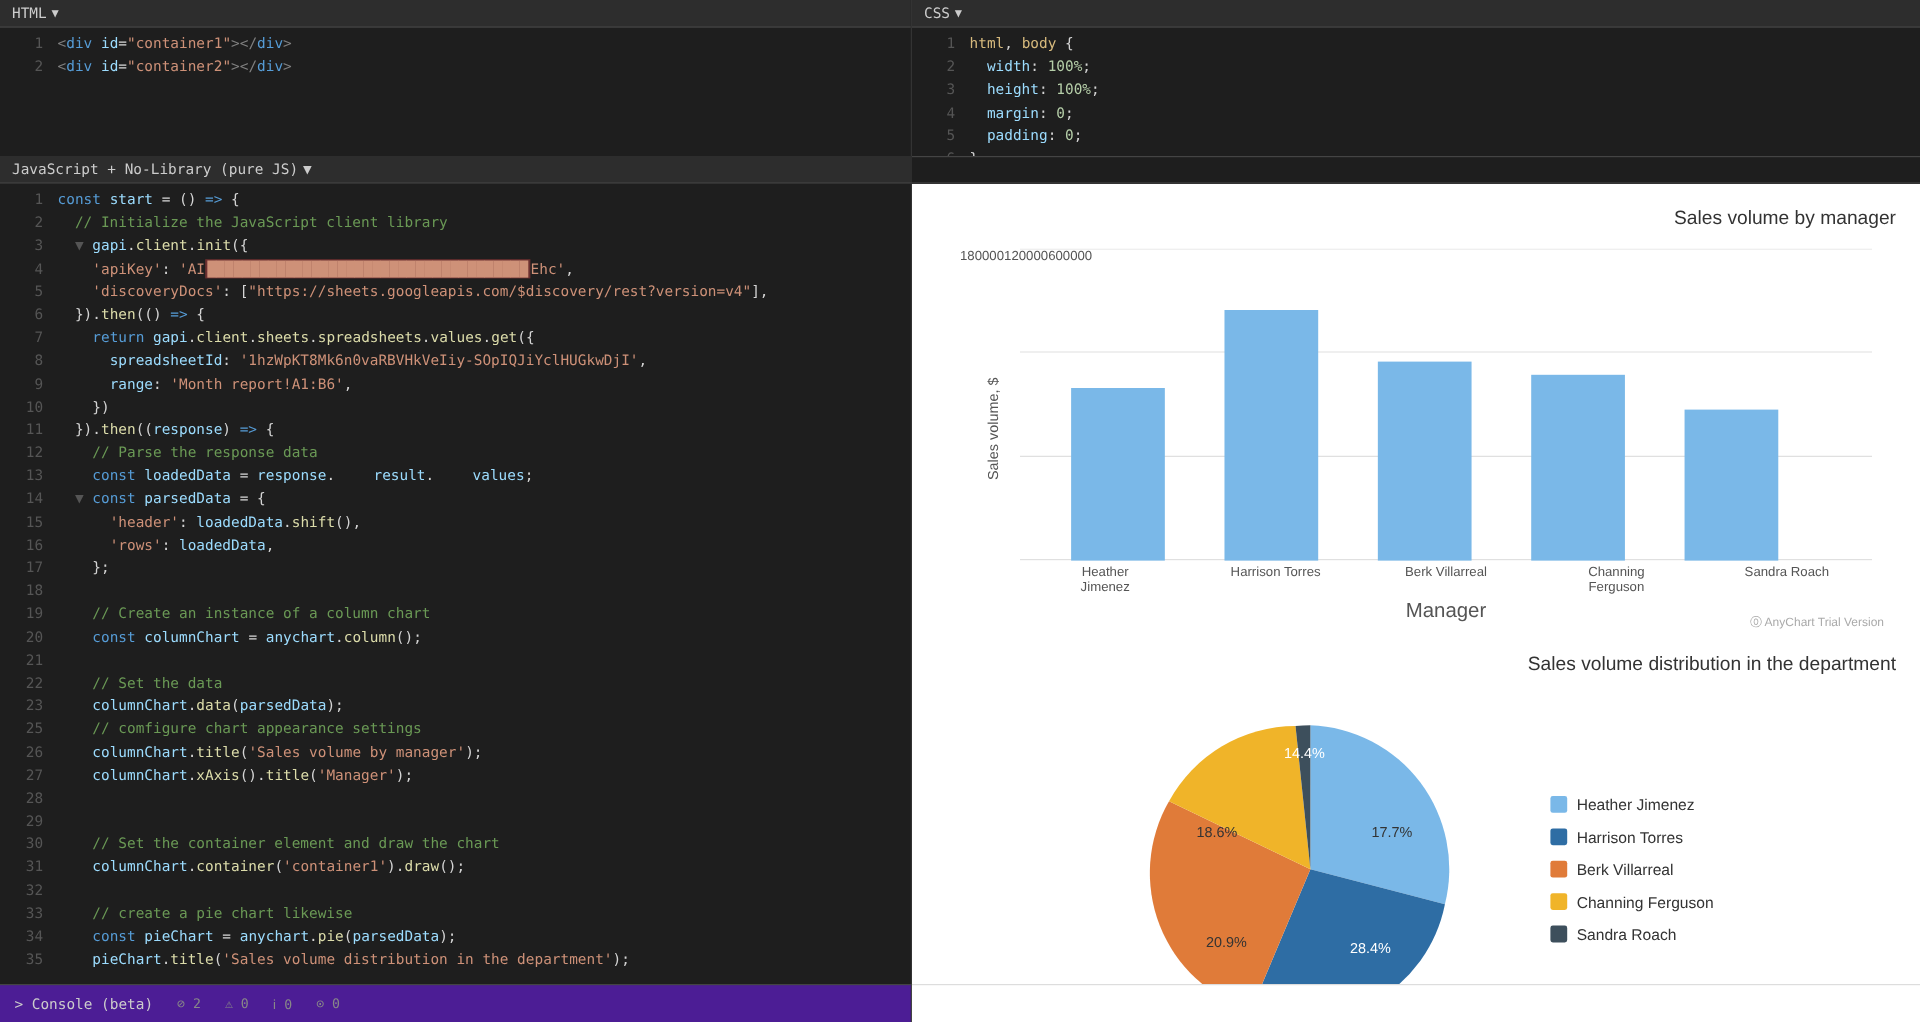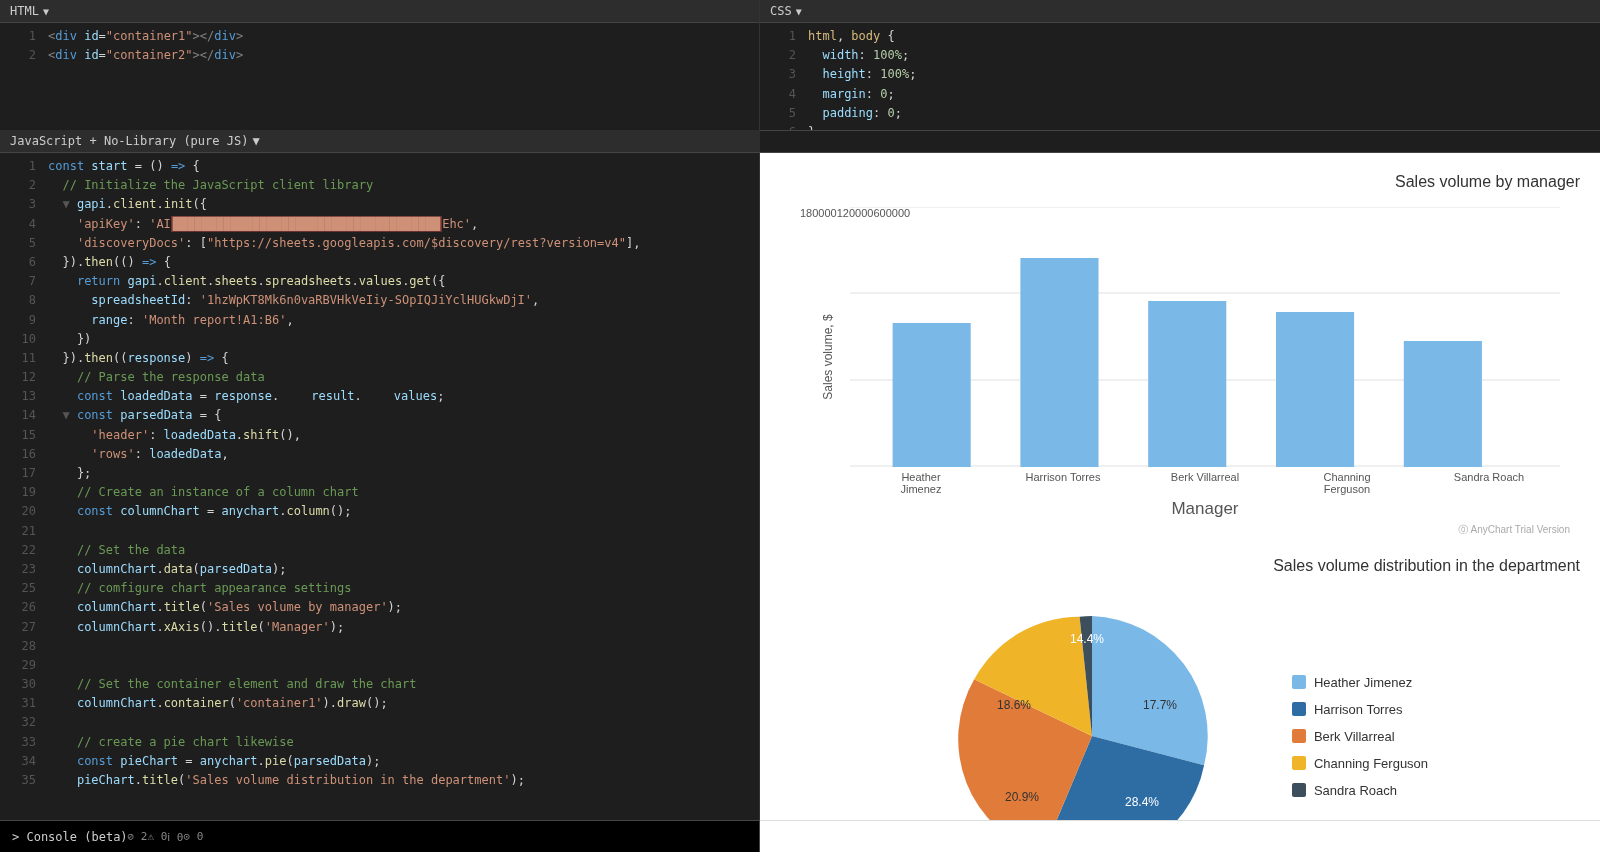--- a/index.html
+++ b/index.html
@@ -41,21 +41,21 @@
     .chart-container { padding: 20px 20px 10px; }
     .chart-title { text-align: right; font-family: Arial, sans-serif; font-size: 16px; color: #333; margin-bottom: 16px; font-weight: normal; }
 
     
     .pie-chart-section { padding: 10px 20px 20px; }
     .pie-area { display: flex; align-items: center; justify-content: center; gap: 40px; }
     .pie-legend { display: flex; flex-direction: column; gap: 12px; }
     .legend-item { display: flex; align-items: center; gap: 8px; font-family: Arial, sans-serif; font-size: 13px; color: #333; }
     .legend-color { width: 14px; height: 14px; border-radius: 2px; flex-shrink: 0; }
 
-    .console-bar { height: 32px; background: #000000; border-top: 1px solid #444; display: flex; align-items: center; padding: 0 12px; gap: 0; }
+    .console-bar { height: 32px; background: #4c1d95; border-top: 1px solid #444; display: flex; align-items: center; padding: 0 12px; gap: 20px; }
     .console-text { color: #ccc; font-size: 12px; }
     .console-icon { color: #888; font-size: 11px; }
 
     .bottom-bar { display: flex; width: 100%; }
     .console-section { flex: 0 0 760px; border-right: 1px solid #444; }
     .charts-bottom { flex: 1; background: #fff; height: 32px; border-top: 1px solid #ddd; display: flex; align-items: center; justify-content: flex-end; padding-right: 10px; }
   </style>
 </head>
 <body>
 
@@ -184,20 +184,24 @@
         <span class="line-num">15</span>
         <span class="code-content">      <span class="str">'header'</span>: <span class="var">loadedData</span><span class="dot">.</span><span class="fn">shift</span>(),</span>
       </div>
       <div class="code-line">
         <span class="line-num">16</span>
         <span class="code-content">      <span class="str">'rows'</span>: <span class="var">loadedData</span>,</span>
       </div>
       <div class="code-line">
         <span class="line-num">17</span>
         <span class="code-content">    };</span>
+      </div>
+      <div class="code-line">
+        <span class="line-num">18</span>
+        <span class="code-content"></span>
       </div>
       <div class="code-line">
         <span class="line-num">19</span>
         <span class="code-content">    <span class="cmt">// Create an instance of a column chart</span></span>
       </div>
       <div class="code-line">
         <span class="line-num">20</span>
         <span class="code-content">    <span class="kw">const</span> <span class="var">columnChart</span> <span class="op">=</span> <span class="var">anychart</span><span class="dot">.</span><span class="fn">column</span>();</span>
       </div>
       <div class="code-line">
@@ -294,21 +298,21 @@
 
         <div style="display:flex; justify-content:space-around; margin-top:4px; padding:0 0;">
           <span style="font-family:Arial,sans-serif;font-size:11px;color:#555;text-align:center;width:80px;">Heather Jimenez</span>
           <span style="font-family:Arial,sans-serif;font-size:11px;color:#555;text-align:center;width:80px;">Harrison Torres</span>
           <span style="font-family:Arial,sans-serif;font-size:11px;color:#555;text-align:center;width:80px;">Berk Villarreal</span>
           <span style="font-family:Arial,sans-serif;font-size:11px;color:#555;text-align:center;width:80px;">Channing Ferguson</span>
           <span style="font-family:Arial,sans-serif;font-size:11px;color:#555;text-align:center;width:80px;">Sandra Roach</span>
         </div>
         <div style="text-align:center;font-family:Arial,sans-serif;font-size:17px;color:#555;margin-top:4px;">Manager</div>
       </div>
-      <div style="text-align:right;font-family:Arial,sans-serif;font-size:10px;color:#aaa;padding-right:10px;margin-top:16px;">⓪ AnyChart Trial Version</div>
+      <div style="text-align:right;font-family:Arial,sans-serif;font-size:10px;color:#aaa;padding-right:10px;margin-top:4px;">⓪ AnyChart Trial Version</div>
     </div>
 
     <div class="pie-chart-section">
       <div class="chart-title">Sales volume distribution in the department</div>
       <div class="pie-area">
         <div style="position:relative;width:320px;height:290px;">
           <svg viewBox="0 0 320 290" width="320" height="290">
 
             <path d="M160,145 L160,25 A120,120 0 0,1 272.1,174.2 Z" fill="#7ab8e8"></path>
 

